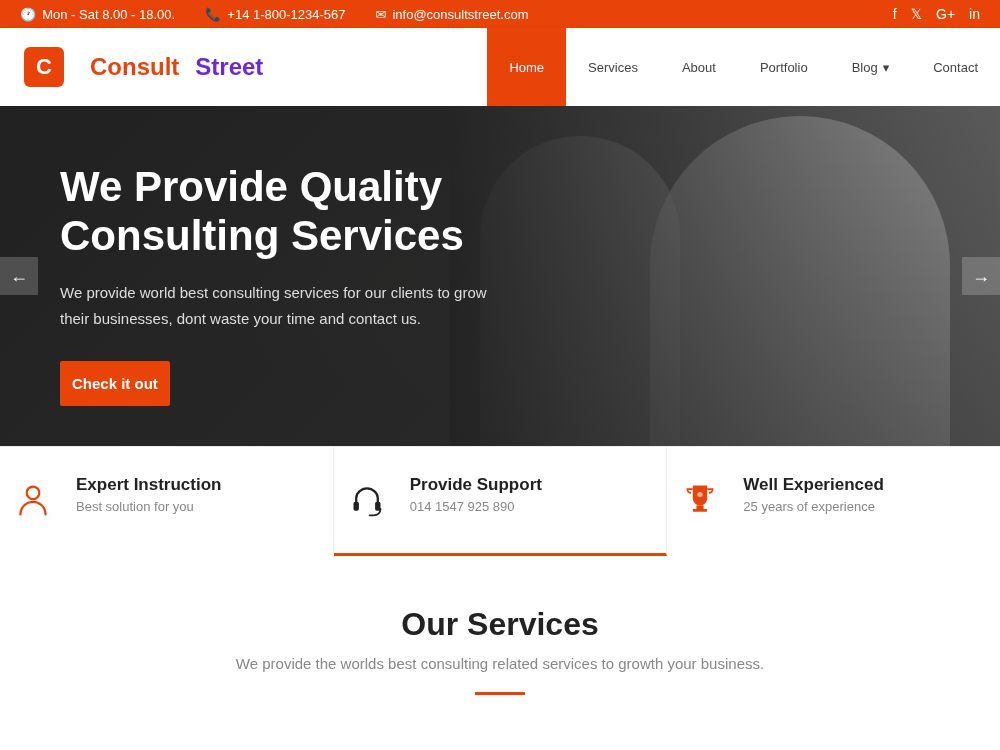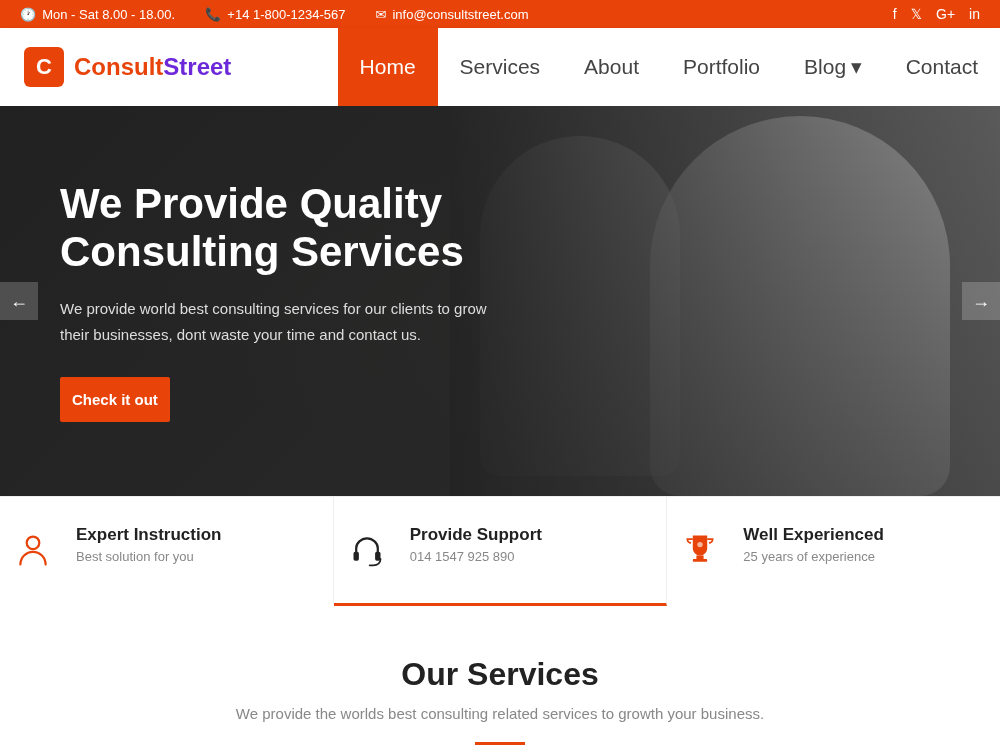--- a/index.html
+++ b/index.html
@@ -40,47 +40,47 @@
       background: #e8440a;
       border-radius: 6px;
       color: white;
       font-weight: bold;
       font-size: 22px;
       display: flex;
       align-items: center;
       justify-content: center;
     }
     .logo-text { font-size: 24px; font-weight: 700; color: #222; }
-    .logo-text span { color: #e8440a; }
+    .logo-text span { color: #e8440a; margin-left: 16px; }
     nav { display: flex; align-items: stretch; margin-left: auto; }
     nav a {
       display: flex;
       align-items: center;
       padding: 0 22px;
       text-decoration: none;
       color: #444;
-      font-size: 21px;
+      font-size: 13px;
       font-weight: 500;
       transition: color 0.2s;
     }
     nav a.active {
       background: #e8440a;
       color: white;
     }
     .blog-link { display: flex; align-items: center; gap: 5px; }
 
     
     .hero {
       position: relative;
-      height: 390px;
+      height: 340px;
       background: linear-gradient(to right, rgba(40,40,40,0.85) 50%, rgba(40,40,40,0.4) 100%),
                   #555;
       overflow: hidden;
       display: flex;
-      align-items: center;
+      align-items: flex-end;
     }
     .hero-bg {
       position: absolute;
       top: 0; left: 0; right: 0; bottom: 0;
       background: 
         radial-gradient(ellipse at 75% 50%, rgba(180,160,140,0.4) 0%, transparent 60%),
         linear-gradient(135deg, #3a3a3a 0%, #666 50%, #888 100%);
       z-index: 0;
     }
     

